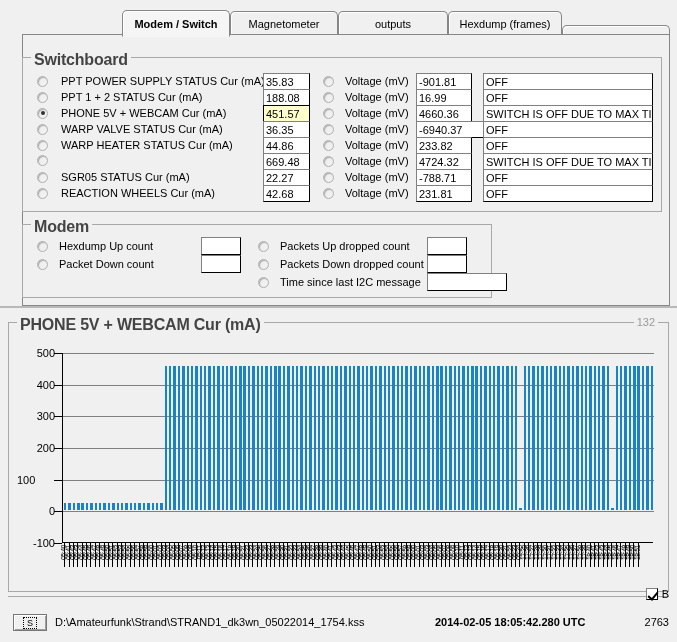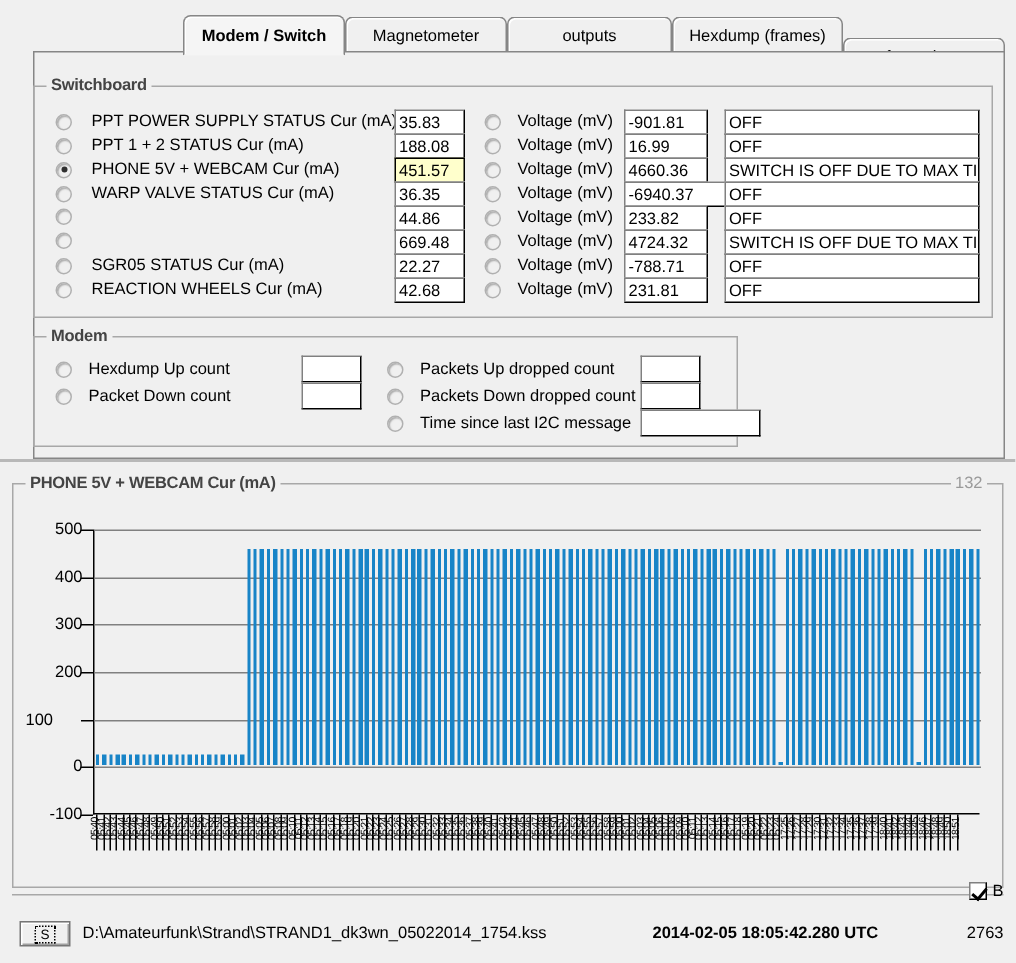--- a/index.html
+++ b/index.html
@@ -33,21 +33,21 @@
   .tabcontent{
     position:absolute;left:22px;top:34px;width:648px;height:272px;
     background:#f0f0f0;border:1px solid #868686;border-top:1px solid #868686;
     box-sizing:border-box;
   }
 
   
   .group{position:absolute;border:1px solid #a8a8a8;box-sizing:border-box;}
   .group > .gtitle{
     position:absolute;top:-7px;left:8px;background:#f0f0f0;padding:0 3px;
-    font-size:11px;color:#444;font-weight:bold;letter-spacing:-0.2px;
+    font-size:16px;color:#444;font-weight:bold;letter-spacing:-0.2px;
   }
   .gtitle-right{
     position:absolute;top:-7px;right:10px;background:#f0f0f0;padding:0 3px;
     font-size:11px;color:#9a9a9a;
   }
 
   
   .radio{
     width:11px;height:11px;border-radius:50%;
     background:#f0f0f0;
@@ -176,20 +176,21 @@
         </div>
         <div class="tb" style="position: absolute; left: 240px; top: 63px; width: 47px; height: 17px;">36.35</div>
         <div class="vrow" style="left: 300px; top: 65px;">
           <span class="radio"></span>
           <span class="rowlabel">Voltage (mV)</span>
         </div>
         <div class="tb" style="position: absolute; left: 393px; top: 63px; width: 79px; height: 17px;">-6940.37</div>
         <div class="tb" style="position: absolute; left: 460px; top: 63px; width: 170px; height: 17px;">OFF</div>
         <div class="sbleft" style="top: 81px;">
           <span class="radio"></span>
+          <span class="rowlabel">WARP HEATER STATUS Cur (mA)</span>
         </div>
         <div class="tb" style="position: absolute; left: 240px; top: 79px; width: 47px; height: 17px;">44.86</div>
         <div class="vrow" style="left: 300px; top: 81px;">
           <span class="radio"></span>
           <span class="rowlabel">Voltage (mV)</span>
         </div>
         <div class="tb" style="position: absolute; left: 393px; top: 79px; width: 56px; height: 17px;">233.82</div>
         <div class="tb" style="position: absolute; left: 460px; top: 79px; width: 170px; height: 17px;">OFF</div>
         <div class="sbleft" style="top: 97px;">
           <span class="radio"></span>

